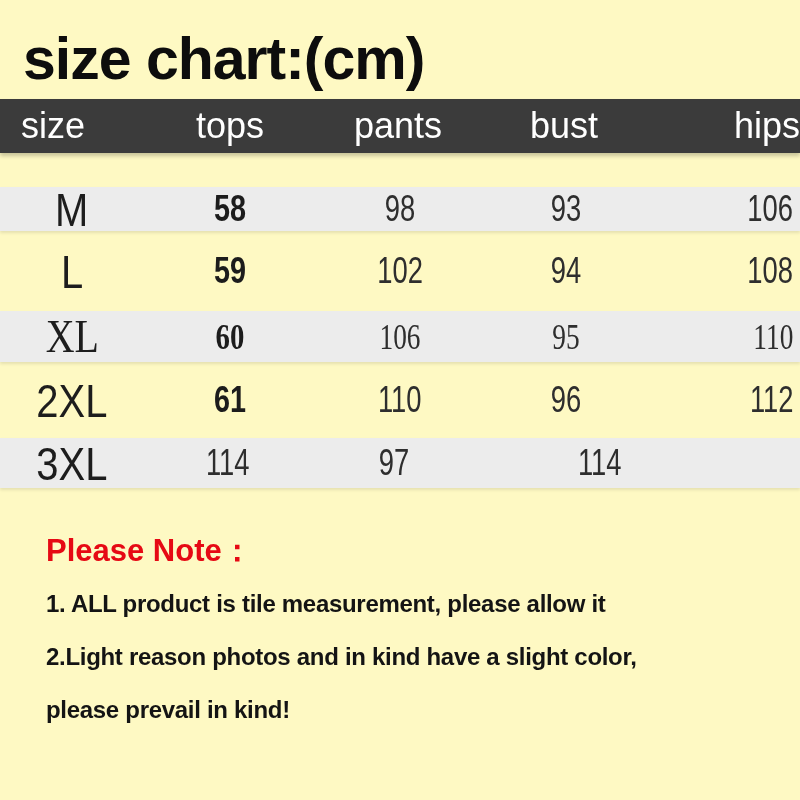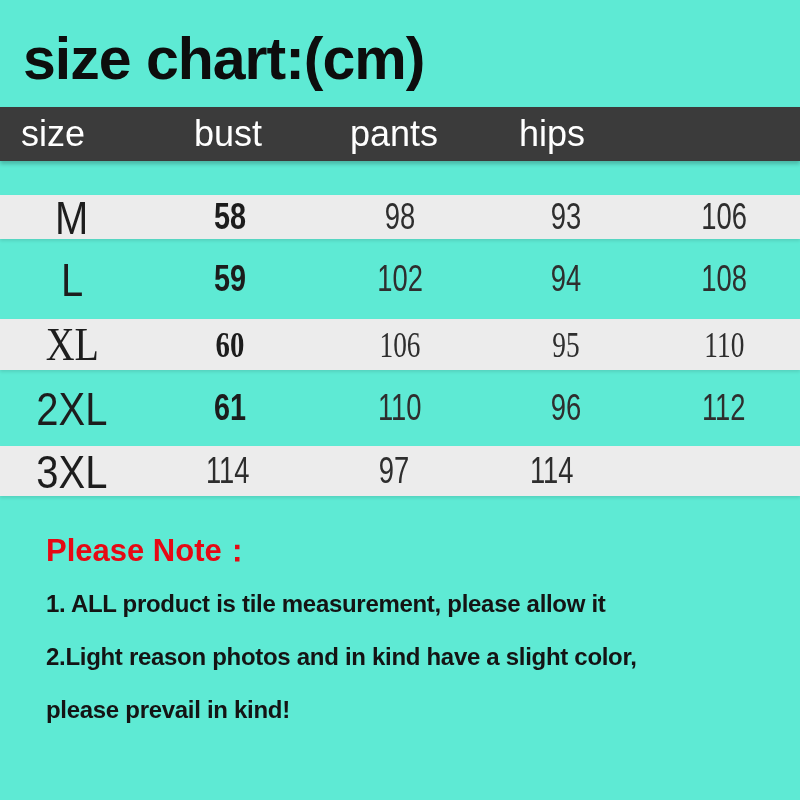--- a/index.html
+++ b/index.html
@@ -1,44 +1,44 @@
 <!DOCTYPE html>
 <html style="--header-bg: #3b3b3b; --header-text: #ffffff; --row-alt-bg: #ececec; --note-heading-red: #e60914; --text-black: #141414;"><head>
 <meta charset="utf-8">
 <style>
   html,body{margin:0;padding:0;}
   body{
     width:800px;height:800px;background:#ffffff;overflow:hidden;
     font-family:"Liberation Sans","DejaVu Sans",sans-serif;
     -webkit-font-smoothing:antialiased;
   }
-  .page{position:relative;width:800px;height:800px;background:#5eead4;}
+  .page{position:relative;width:800px;height:800px;background:#fef9c3;}
 
   
   .title{
     position:absolute;left:23px;top:26px;margin:0;
     font-size:59px;font-weight:bold;line-height:1.15;
     letter-spacing:-1px;color:#0d0d0d;white-space:nowrap;
   }
 
   
-  .size-table{position:absolute;left:0;top:107px;width:800px;}
+  .size-table{position:absolute;left:0;top:99px;width:800px;}
   .trow{display:flex;align-items:center;width:100%;}
   .thead{
     height:54px;background:var(--header-bg,#3b3b3b);
     color:var(--header-text,#ffffff);font-size:36px;
     box-shadow:0 3px 4px rgba(0,0,0,0.22);
   }
   .gap{height:34px;}
   .cell{text-align:center;overflow:visible;}
   .c1{width:18%;}
   .c2{width:21.5%;}
   .c3{width:21%;}
   .c4{width:20.5%;}
-  .c5{width:19%;}
+  .c5{width:19%;text-align:right;}
   .thead .c1{text-align:left;padding-left:21px;box-sizing:border-box;}
 
   .r1{height:44px;}
   .r2{height:80px;}
   .r3{height:51px;font-family:Liberation Serif, serif;}
   .r4{height:76px;}
   .r5{height:50px;}
   .alt{background:var(--row-alt-bg,#ececec);box-shadow:0 2px 3px rgba(0,0,0,0.10);}
 
   .sz{
@@ -65,22 +65,23 @@
 </head>
 <body>
 
 <div class="page">
 
   <h1 class="title">size chart:(cm)</h1>
 
   <div class="size-table">
     <div class="trow thead">
       <div class="cell c1">size</div>
+      <div class="cell c2">tops</div>
+      <div class="cell c4">pants</div>
       <div class="cell c3">bust</div>
-      <div class="cell c4">pants</div>
       <div class="cell c5">hips</div>
     </div>
 
     <div class="gap"></div>
 
     <div class="trow r1 alt">
       <div class="cell c1"><span class="sz">M</span></div>
       <div class="cell c2"><span class="num bold">58</span></div>
       <div class="cell c3"><span class="num">98</span></div>
       <div class="cell c4"><span class="num">93</span></div>

